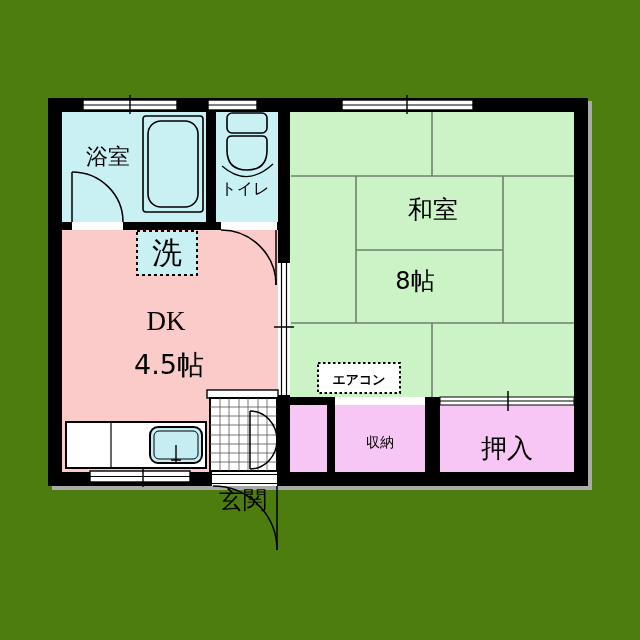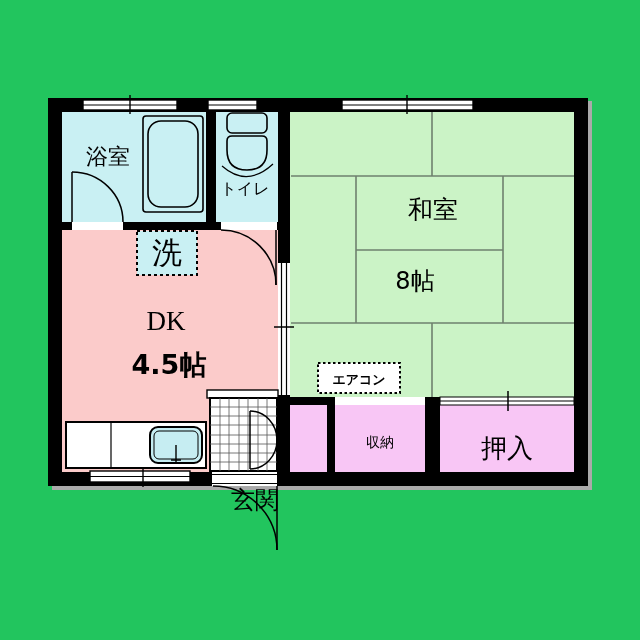--- a/index.html
+++ b/index.html
@@ -1,16 +1,16 @@
 <!DOCTYPE html>
 <html><head>
 <meta charset="utf-8">
 <style>
   html,body{margin:0;padding:0;background:#ffffff;}
-  #canvas{position:relative;width:640px;height:640px;background:#22c55e;overflow:hidden;
+  #canvas{position:relative;width:640px;height:640px;background:#4d7c0f;overflow:hidden;
           font-family:"DejaVu Sans","Liberation Sans",sans-serif;}
   #plan-svg{position:absolute;left:0;top:0;}
   .lbl{position:absolute;transform:translate(-50%,-50%);color:#000;white-space:nowrap;
        line-height:1;text-align:center;}
 </style>
 </head>
 <body>
 
 <div id="canvas">
 
@@ -147,21 +147,21 @@
       <path d="M276 230 V285"></path>
       <path d="M221 230 A55 55 0 0 1 276 285"></path>
     </g>
   </g>
 </svg>
 
 <div class="lbl" style="left:108px;top:157px;font-size:22px;">浴室</div>
 <div class="lbl" style="left:245px;top:189px;font-size:16px;">トイレ</div>
 <div class="lbl" style="left:167px;top:253px;font-size:30px;">洗</div>
 <div class="lbl" style="left:166px;top:321px;font-size:27px;font-family:Liberation Serif, serif;">DK</div>
-<div class="lbl" style="left:169px;top:364px;font-size:27px;font-weight:bold;">4.5帖</div>
+<div class="lbl" style="left:169px;top:364px;font-size:27px;">4.5帖</div>
 <div class="lbl" style="left:433px;top:209px;font-size:25px;text-align:right;">和室</div>
 <div class="lbl" style="left:415px;top:281px;font-size:24px;">8帖</div>
 <div class="lbl" style="left:359px;top:379px;font-size:13px;font-weight:bold;">エアコン</div>
 <div class="lbl" style="left:380px;top:442px;font-size:14px;">収納</div>
 <div class="lbl" style="left:507px;top:448px;font-size:26px;">押入</div>
-<div class="lbl" style="left:243px;top:500px;font-size:24px;margin-left:12px;">玄関</div>
+<div class="lbl" style="left:243px;top:500px;font-size:24px;">玄関</div>
 
 </div>
 
 </body></html>

